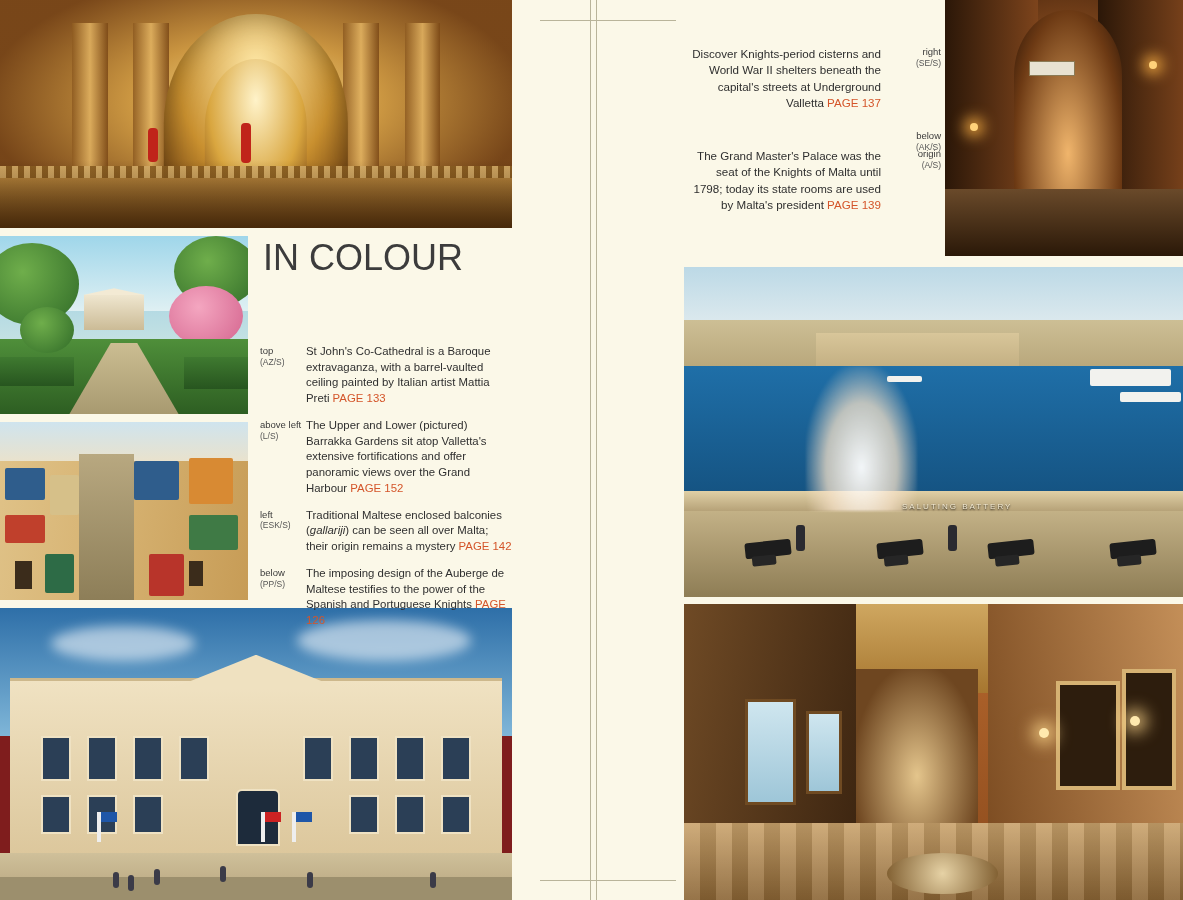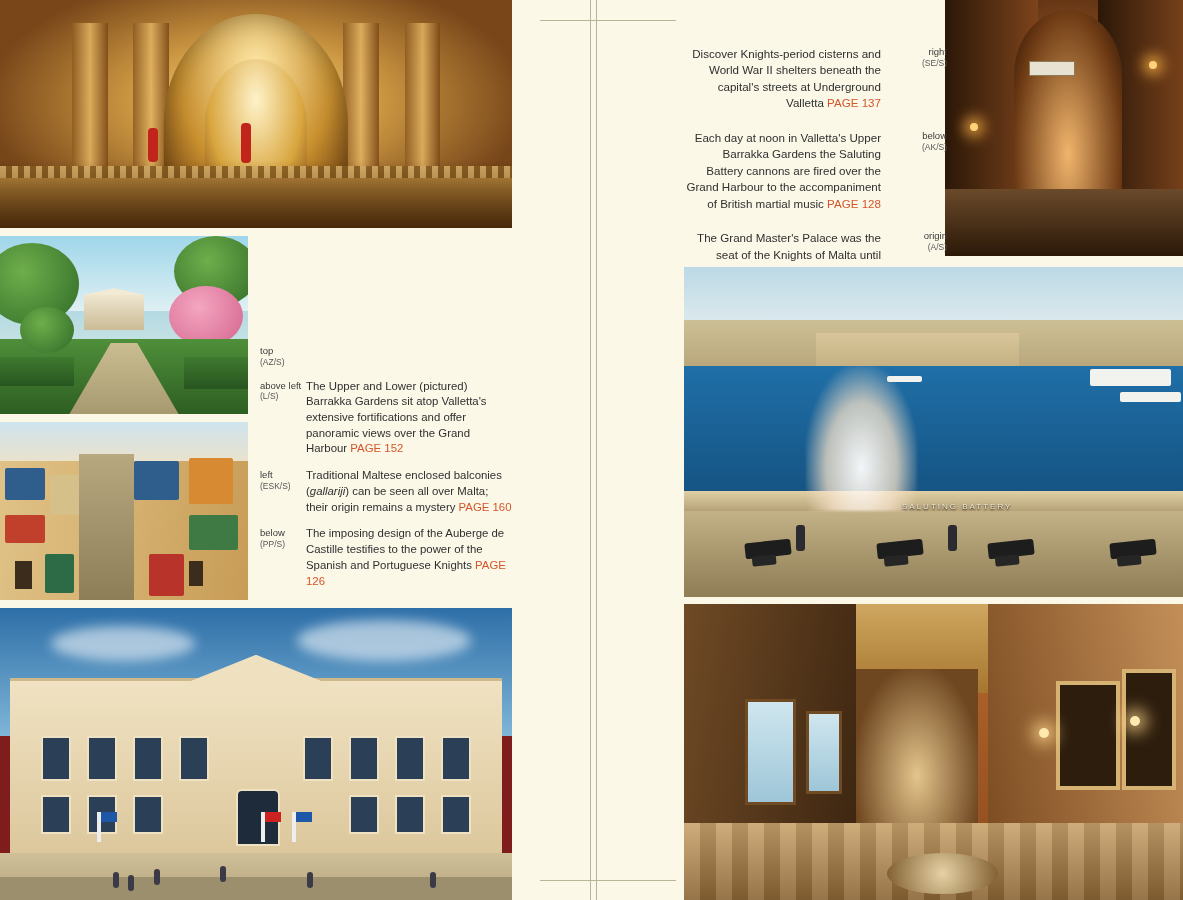--- a/index.html
+++ b/index.html
@@ -103,21 +103,21 @@
   .gutter{position:absolute;left:540px;top:0;width:136px;height:900px;background:#fbf8e8;}
   .gutter .vline{position:absolute;top:0;bottom:0;width:1px;background:#b9b49a;}
   .gutter .hline{position:absolute;left:0;right:0;height:1px;background:#b9b49a;}
 
   
   .right-page{position:absolute;left:676px;top:0;width:507px;height:900px;background:#fbf8e8;margin-left:8px;}
 
   .rcap-list{position:absolute;left:0;top:46px;width:263px;}
   .rcap{display:flex;justify-content:flex-end;margin-bottom:16px;}
   .rcap .txt{font-size:11.6px;line-height:1.42;color:#2f2f2f;text-align:right;}
-  .rtag{position:absolute;right:0;width:60px;font-size:9.5px;color:#3a3a3a;text-align:right;line-height:1.25;}
+  .rtag{position:absolute;right:6px;width:60px;font-size:9.5px;color:#3a3a3a;text-align:right;line-height:1.25;}
   .rtag small{display:block;font-size:8.5px;color:#555;}
 
   
   #photo-tunnel{left:261px;top:0;width:246px;height:256px;}
   .tun-bg{background:radial-gradient(ellipse at 50% 55%, #d99a55 0%, #8d4f21 45%, #3a1c08 100%);}
   .tun-wall{position:absolute;top:0;bottom:0;width:38%;
       background:linear-gradient(90deg,#2b1708,#7d441c);}
   .tun-arch{position:absolute;left:28%;top:4%;width:44%;height:80%;
       border-radius:50% 50% 0 0/32% 32% 0 0;
       background:radial-gradient(ellipse at 50% 70%, #f0b56c, #6d3a14 70%, #2b1406);}
@@ -260,53 +260,55 @@
         </div>
       <div class="aub-person" style="left:22%;bottom:4%;"></div>
       <div class="aub-person" style="left:25%;bottom:3%;"></div>
       <div class="aub-person" style="left:30%;bottom:5%;"></div>
       <div class="aub-person" style="left:43%;bottom:6%;"></div>
       <div class="aub-person" style="left:60%;bottom:4%;"></div>
       <div class="aub-person" style="left:84%;bottom:4%;"></div>
     </div>
 
     <div class="title-block">
+      <div class="title2">IN COLOUR</div>
     </div>
 
     <div class="cap-list">
 
       <div class="cap">
         <div class="tag">
           <span>top</span>
           <small>(AZ/S)</small>
         </div>
+        <div class="txt"><span>St John's Co-Cathedral is a Baroque extravaganza, with a barrel-vaulted ceiling painted by Italian artist Mattia Preti </span><span class="pg">PAGE 133</span></div>
       </div>
 
       <div class="cap">
         <div class="tag">
           <span>above left</span>
           <small>(L/S)</small>
         </div>
         <div class="txt"><span>The Upper and Lower (pictured) Barrakka Gardens sit atop Valletta's extensive fortifications and offer panoramic views over the Grand Harbour </span><span class="pg">PAGE 152</span></div>
       </div>
 
       <div class="cap">
         <div class="tag">
           <span>left</span>
           <small>(ESK/S)</small>
         </div>
-        <div class="txt"><span>Traditional Maltese enclosed balconies (</span><em>gallariji</em><span>) can be seen all over Malta; their origin remains a mystery </span><span class="pg">PAGE 160</span></div>
+        <div class="txt"><span>Traditional Maltese enclosed balconies (</span><em>gallariji</em><span>) can be seen all over Malta; their origin remains a mystery </span><span class="pg">PAGE 142</span></div>
       </div>
 
       <div class="cap">
         <div class="tag">
           <span>below</span>
           <small>(PP/S)</small>
         </div>
-        <div class="txt"><span>The imposing design of the Auberge de Castille testifies to the power of the Spanish and Portuguese Knights </span><span class="pg">PAGE 126</span></div>
+        <div class="txt"><span>The imposing design of the Auberge de Maltese testifies to the power of the Spanish and Portuguese Knights </span><span class="pg">PAGE 126</span></div>
       </div>
 
     </div>
   </div>
 
   <div class="gutter">
     <div class="vline" style="left:50px;"></div>
     <div class="vline" style="left:56px;"></div>
     <div class="hline" style="top:20px;"></div>
     <div class="hline" style="top:880px;"></div>
@@ -329,21 +331,20 @@
 
       <div class="rcap" style="position:relative;padding-right:66px;">
         <div class="txt"><span>Discover Knights-period cisterns and World War II shelters beneath the capital's streets at Underground Valletta </span><span class="pg">PAGE 137</span></div>
         <div class="rtag">
           <span>right</span>
           <small>(SE/S)</small>
         </div>
       </div>
 
       <div class="rcap" style="position:relative;padding-right:66px;margin-top:18px;">
-        <div class="txt"><span>Each day at noon in Valletta's Upper Barrakka Gardens the Saluting Battery cannons are fired over the Grand Harbour to the accompaniment of British martial music </span><span class="pg">PAGE 128</span></div>
         <div class="rtag">
           <span>below</span>
           <small>(AK/S)</small>
         </div>
       </div>
 
       <div class="rcap" style="position:relative;padding-right:66px;margin-top:18px;">
         <div class="txt"><span>The Grand Master's Palace was the seat of the Knights of Malta until 1798; today its state rooms are used by Malta's president </span><span class="pg">PAGE 139</span></div>
         <div class="rtag">
           <span>origin</span>

